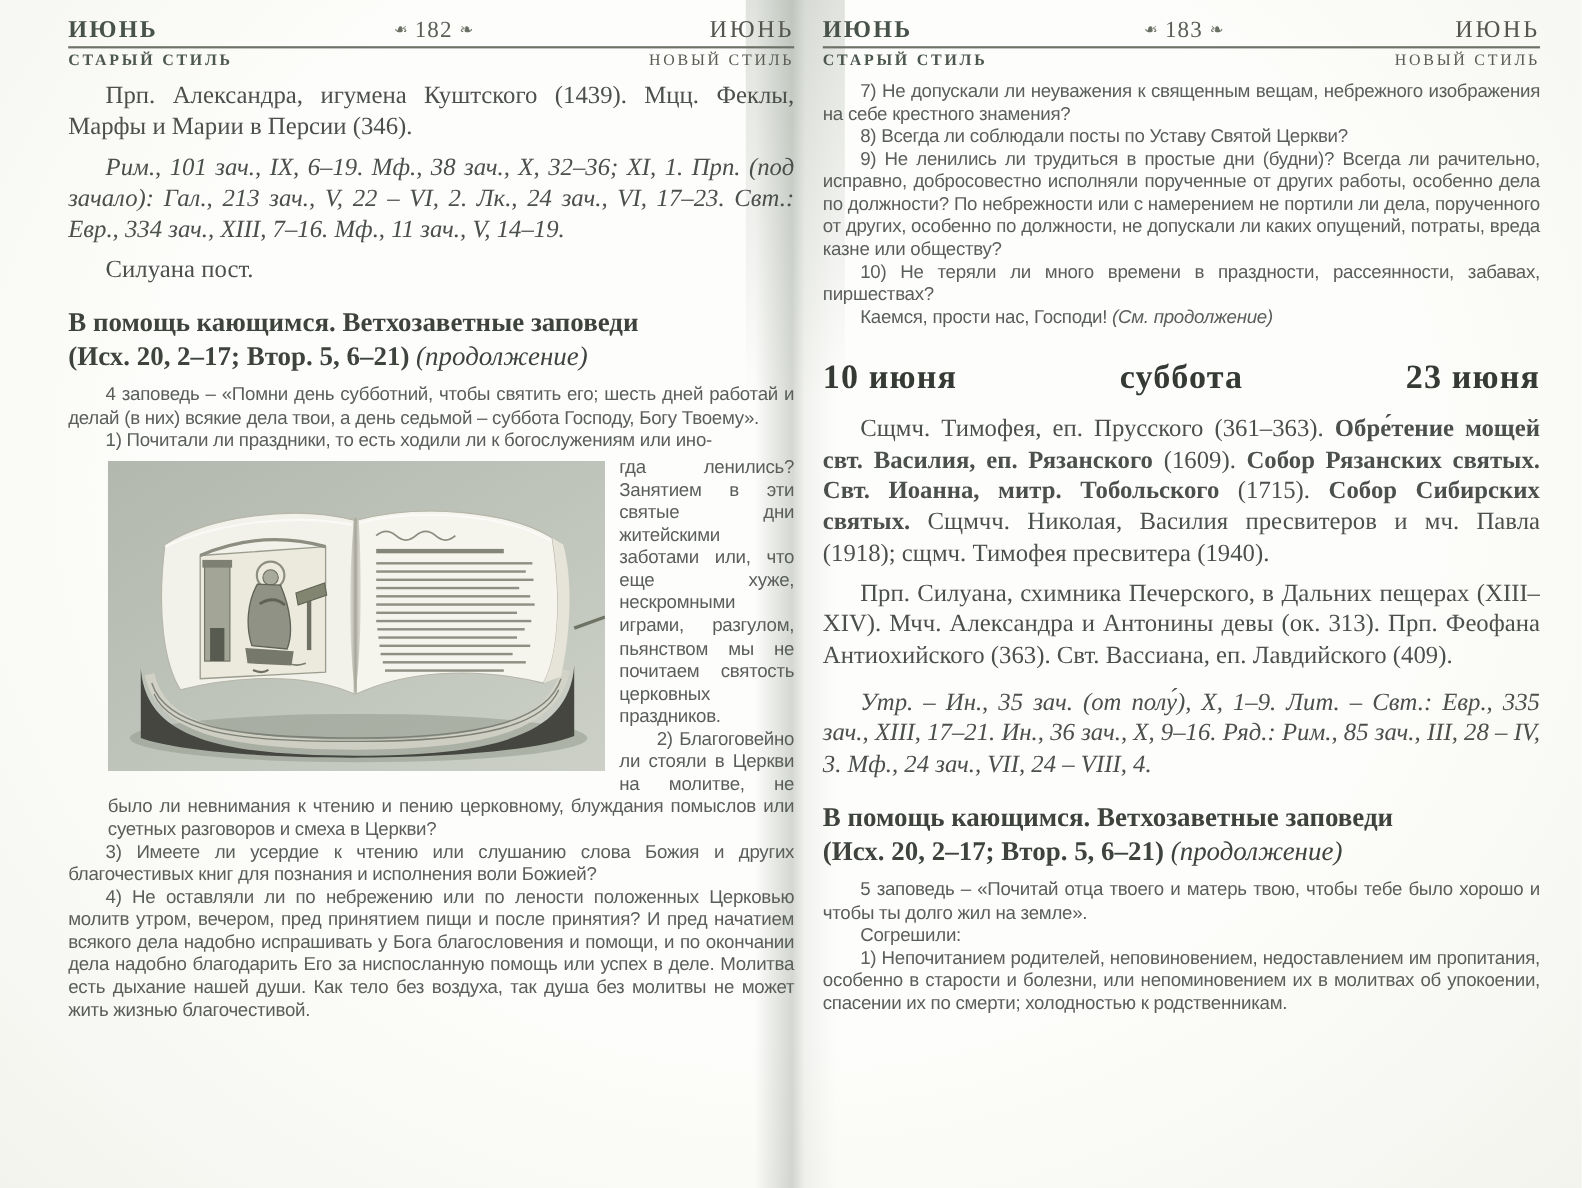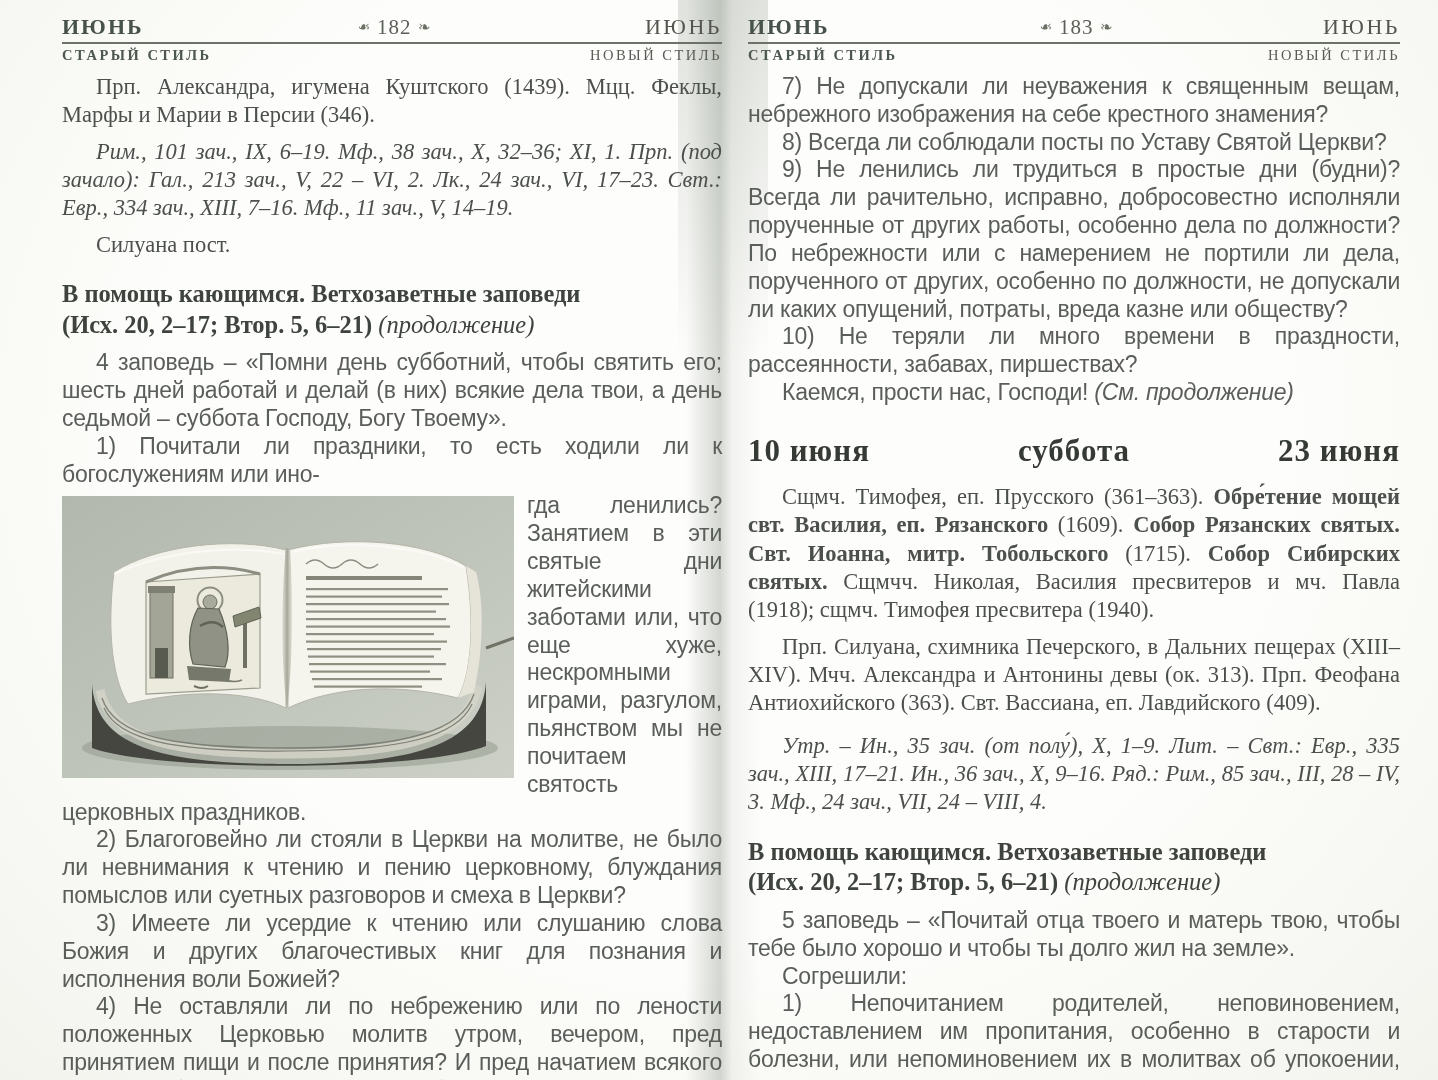--- a/index.html
+++ b/index.html
@@ -34,36 +34,36 @@
   .orn-left{display:inline-block;transform:scaleX(-1);}
   .runhead-sub{display:flex;justify-content:space-between;margin-top:3px;}
   .rh-style-old{font-weight:bold;font-size:14.5px;letter-spacing:2.5px;color:#4c574f;}
   .rh-style-new{font-size:14.5px;letter-spacing:2.5px;color:#5b5b55;}
 
   
   p{margin:0;}
   .serif{font-size:22.5px;line-height:1.26;text-align:justify;color:#4c504c;}
   .serif.ind{text-indent:34px;}
   .ital{font-style:italic;}
-  .sans{font-family:"Liberation Sans",sans-serif;font-size:23px;line-height:1.21;
+  .sans{font-family:"Liberation Sans",sans-serif;font-size:17px;line-height:1.21;
     letter-spacing:-0.25px;text-align:justify;color:#5a5e5a;}
   .sans.ind{text-indent:34px;}
   .mt8{margin-top:8px;} .mt14{margin-top:14px;} .mt22{margin-top:9px;}
 
   .sec-head{margin-top:20px;text-align:left;font-weight:bold;font-size:24.5px;
     line-height:1.25;color:#3e433e;}
   .sec-head .ital{font-weight:normal;}
 
   .date-head{display:flex;justify-content:space-between;align-items:baseline;
     margin-top:26px;font-weight:bold;font-size:31px;color:#353a35;letter-spacing:1px;}
 
   .bold{font-weight:bold;}
 
   
-  .wrapzone{margin-top:4px;}
+  .wrapzone{margin-top:4px;margin-left:36px;}
   .wrapzone::after{content:"";display:block;clear:both;}
   .photo{float:left;width:452px;height:282px;margin:4px 13px 8px 0;display:block;}
 </style>
 </head>
 <body>
 
 <div class="sheet">
   <div class="gutter"></div>
   <div class="gutter-top"></div>
 

